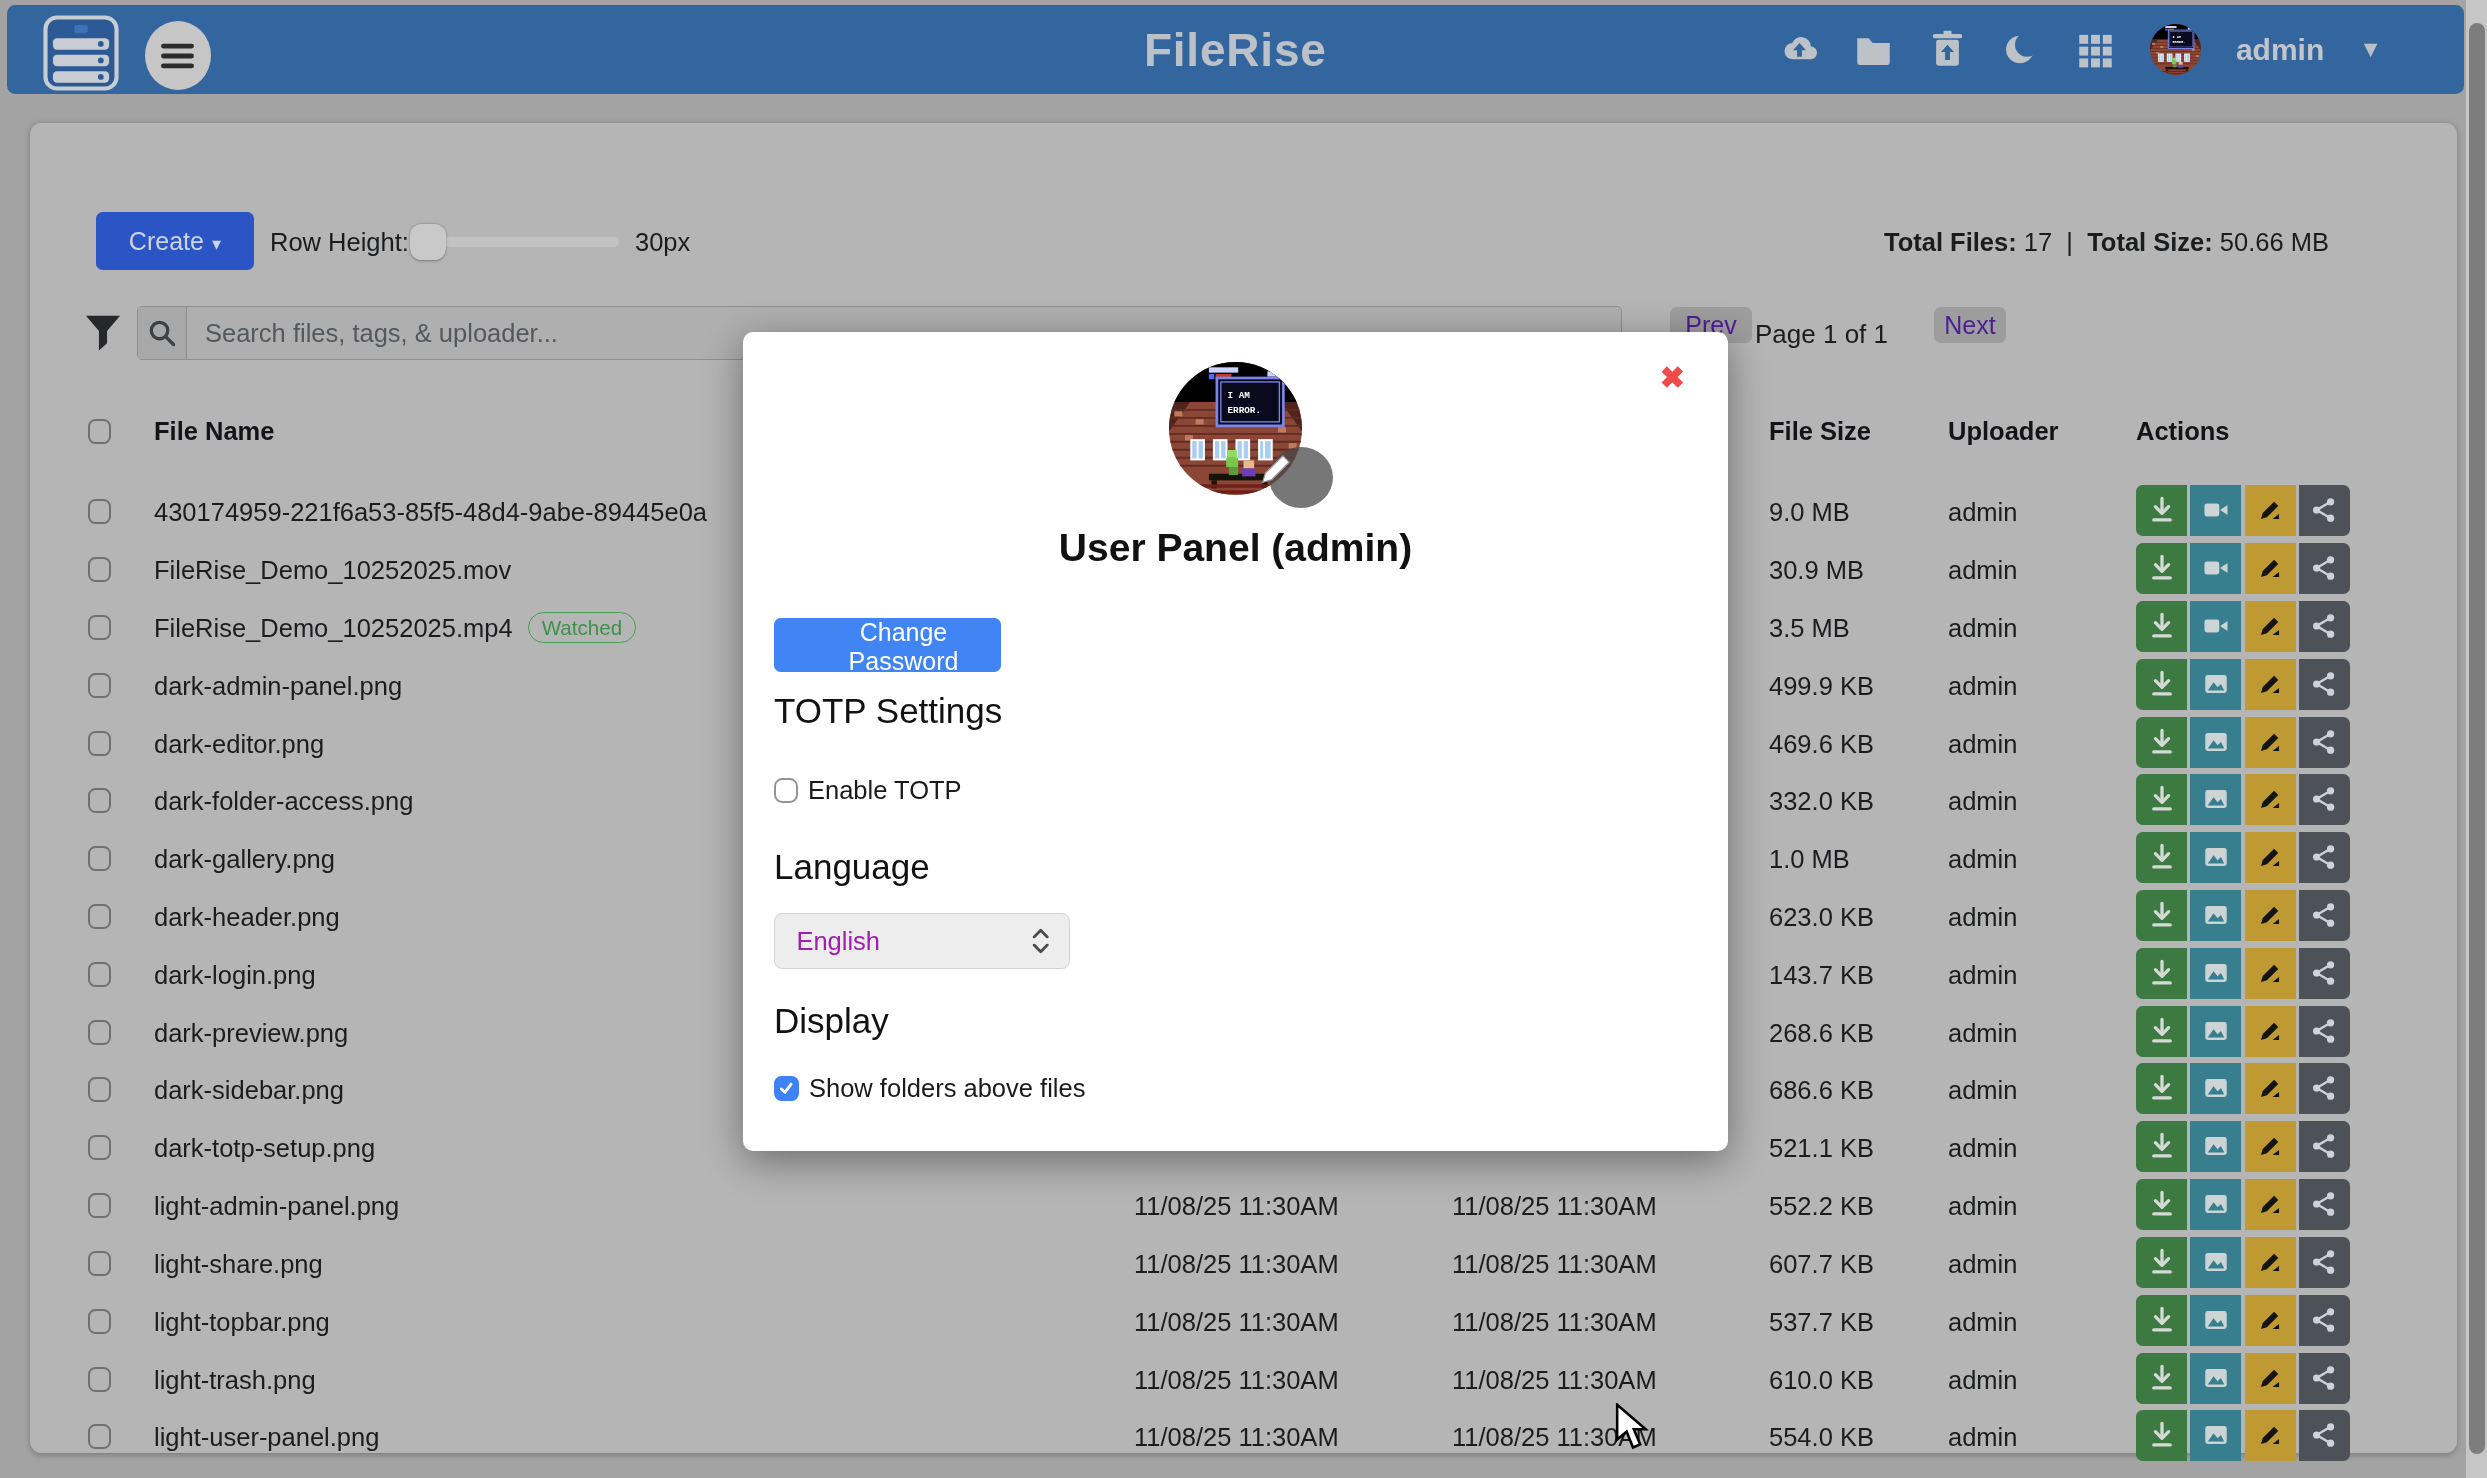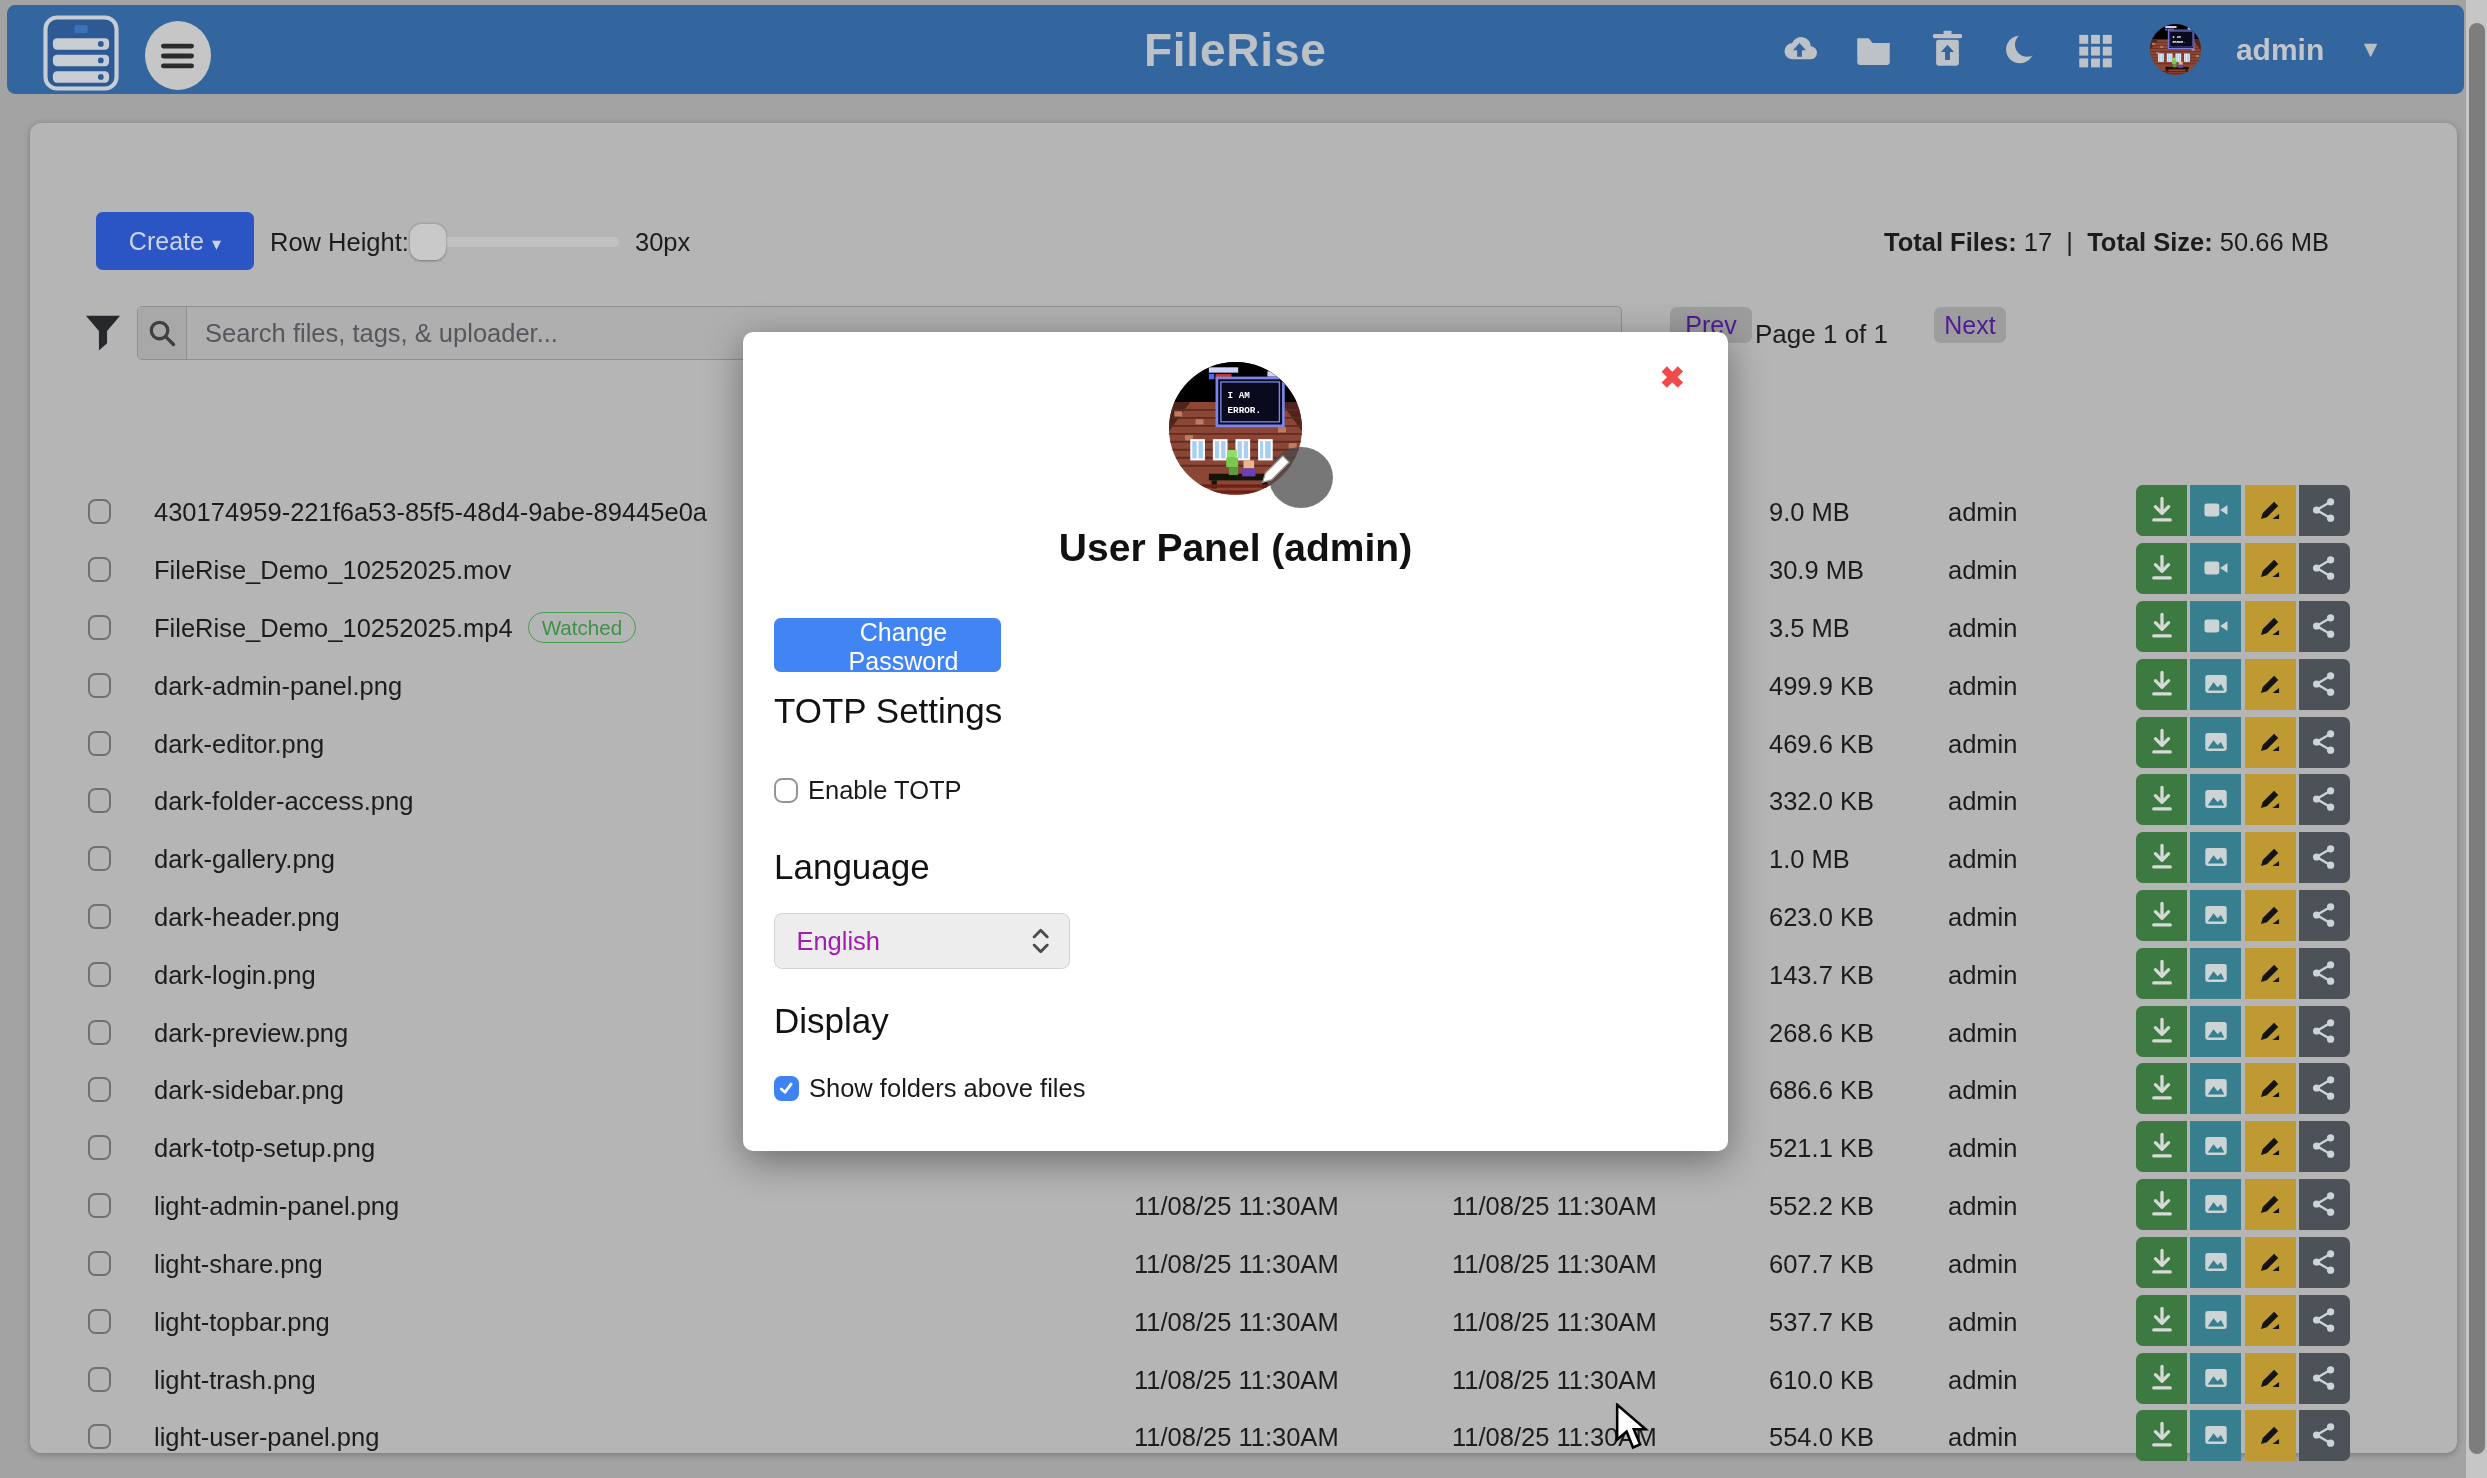--- a/index.html
+++ b/index.html
@@ -292,20 +292,27 @@
         <line x1="22" y1="22" x2="31" y2="31" stroke="#3c4043" stroke-width="4" stroke-linecap="round"></line>
       </svg>
     </div>
     <input type="text" placeholder="Search files, tags, &amp; uploader..." style="">
   </div>
 
   <button id="prev-btn" class="pag-btn">Prev</button>
   <div id="page-info">Page 1 of 1</div>
   <button id="next-btn" class="pag-btn">Next</button>
 
+  <div id="thead">
+    <span class="cb col-cb" style="top:1.6px"></span>
+    <span class="col-name">File Name</span>
+    <span class="col-size">File Size</span>
+    <span class="col-uploader">Uploader</span>
+    <span class="col-actions">Actions</span>
+  </div>
 
   <div id="tbody">
       <div class="trow" style="top: 360px;">
     <span class="cb"></span>
     <span class="fname"><span class="fname-text">430174959-221f6a53-85f5-48d4-9abe-89445e0a</span></span>
     <span class="dmod"></span>
     <span class="dup"></span>
     <span class="fsize">9.0 MB</span>
     <span class="fup">admin</span>
     <div class="actions">

